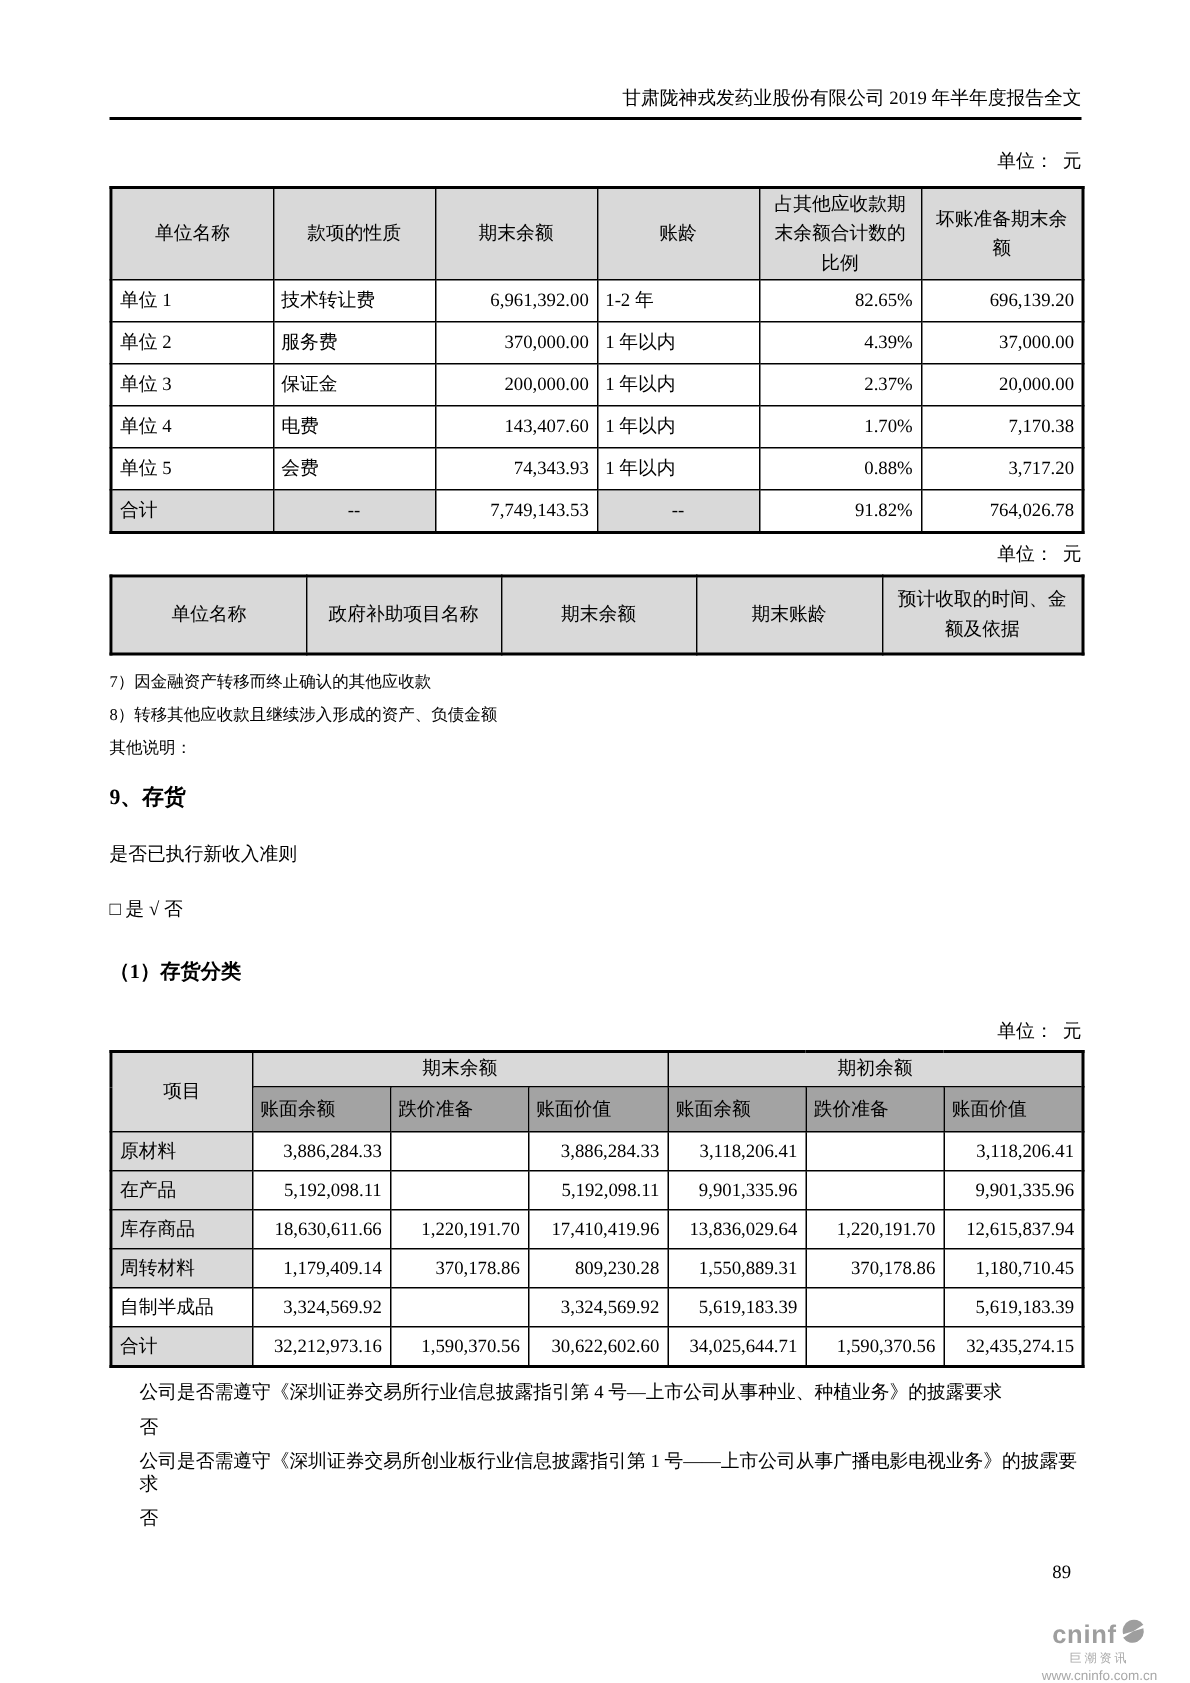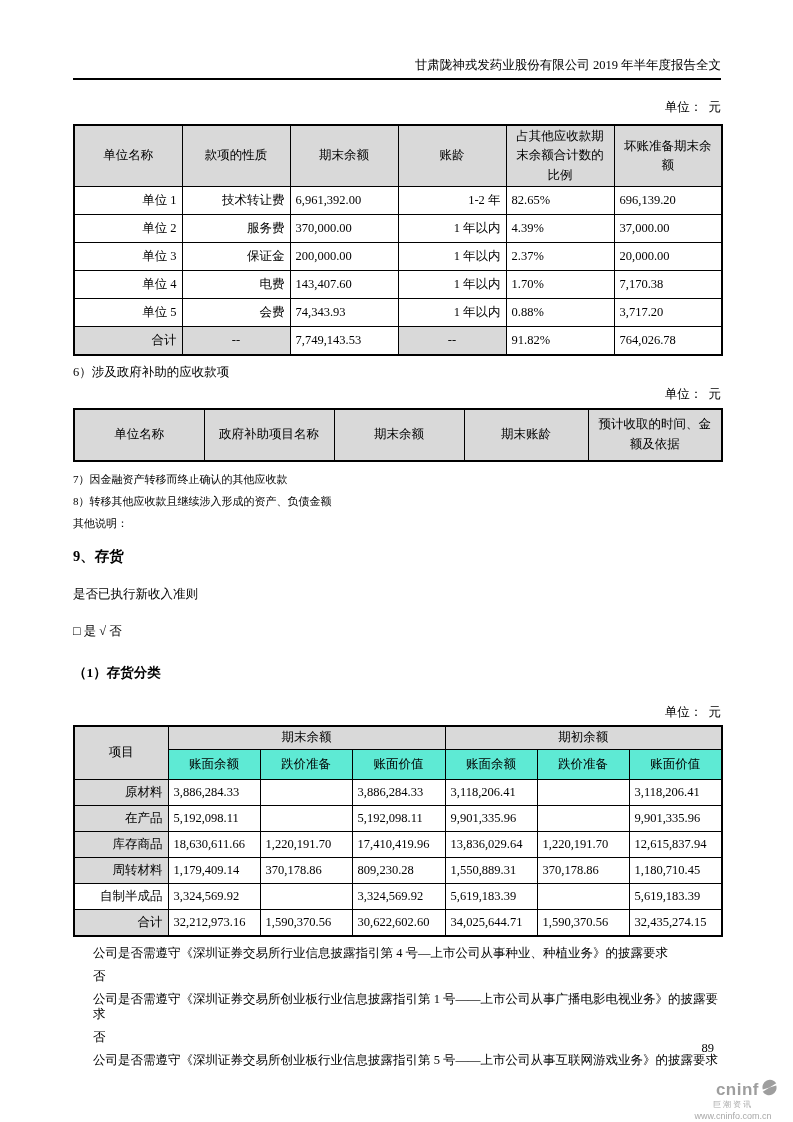--- a/index.html
+++ b/index.html
@@ -25,51 +25,51 @@
   table {
     border-collapse:collapse;
     table-layout:fixed;
     width:648px;
     font-size:12.5px;
     border:2px solid #000;
   }
   th,td { border:1px solid #000; padding:1px 5px; font-weight:normal; overflow:hidden; }
   .gray { background:#d9d9d9; }
   .c { text-align:center; }
-  .l { text-align:right; }
-  .r { text-align:left;margin-left:40px; }
+  .l { text-align:left; }
+  .r { text-align:right;margin-left:40px; }
 
   .t1 { margin-top:8px; }
   .t1 thead th { height:46px; text-align:center; background:#d9d9d9; line-height:1.55; }
   .t1 tbody td { height:28px; }
 
   .p6 { margin-top:8px; font-size:12.5px; }
   .t2 { margin-top:5px; }
   .t2 thead th { height:52px; text-align:center; background:#d9d9d9; line-height:1.55; }
 
   .para { font-size:11px; margin-top:7px; }
   .p7 { margin-top:10px; }
 
   .h9 { margin-top:16px; font-size:14.5px; font-weight:bold; }
   .q-line { margin-top:20px; font-size:12.5px; }
   .a-line { margin-top:20px; font-size:12.5px; white-space:pre; }
   .h-sub { margin-top:24px; font-size:13.5px; font-weight:bold; }
 
   .t3 { margin-top:4px; }
   .t3 .hrow1 th { height:24px; text-align:center; background:#d9d9d9; }
-  .t3 .hrow2 th { height:30px; text-align:center; background:#5eead4; }
+  .t3 .hrow2 th { height:30px; text-align:left; background:#a3a3a3; }
   .t3 tbody td { height:26px; }
 
   .disc { font-size:12.5px; margin-top:8px; line-height:15px;margin-left:20px; }
   .disc-first { margin-top:9px; }
 
   .page-number { position:absolute; top:1041px; right:79px; font-size:12.5px; }
 
   .cninfo { position:absolute; top:1078px; right:14px; width:92px; text-align:center; color:#9e9e9e; font-family:"Liberation Sans","DejaVu Sans",sans-serif; }
-  .logo-row { display:flex; align-items:center; justify-content:flex-end; gap:1px; }
+  .logo-row { display:flex; align-items:center; justify-content:center; gap:1px; }
   .logo-name { font-weight:bold; font-size:17px; letter-spacing:0.5px; color:#9e9e9e; }
   .logo-caption { font-size:8px; letter-spacing:2px; color:#a8a8a8; margin-top:-2px; }
   .logo-url { font-size:9px; color:#a8a8a8; margin-top:1px; }
 </style>
 </head>
 <body>
 
 <div class="page">
   <div class="content">
 
@@ -142,21 +142,20 @@
           <td class="l gray">合计</td>
           <td class="c gray">--</td>
           <td class="r">7,749,143.53</td>
           <td class="c gray">--</td>
           <td class="r">91.82%</td>
           <td class="r">764,026.78</td>
         </tr>
       </tbody>
     </table>
 
-    <div class="p6">6）涉及政府补助的应收款项</div>
     <div class="unit-label unit-2">单位：  元</div>
 
     <table class="t2">
       <colgroup>
           <col style="width:130px">
           <col style="width:130px">
           <col style="width:130px">
           <col style="width:124px">
           <col style="width:134px">
         </colgroup>
@@ -262,21 +261,20 @@
           <td class="r">1,590,370.56</td>
           <td class="r">32,435,274.15</td>
         </tr>
       </tbody>
     </table>
 
     <div class="disc disc-first">公司是否需遵守《深圳证券交易所行业信息披露指引第 4 号—上市公司从事种业、种植业务》的披露要求</div>
     <div class="disc">否</div>
     <div class="disc">公司是否需遵守《深圳证券交易所创业板行业信息披露指引第 1 号——上市公司从事广播电影电视业务》的披露要求</div>
     <div class="disc">否</div>
-    <div class="disc">公司是否需遵守《深圳证券交易所创业板行业信息披露指引第 5 号——上市公司从事互联网游戏业务》的披露要求</div>
 
   </div>
 
   <div class="page-number">89</div>
 
   <div class="cninfo">
     <div class="logo-row">
       <span class="logo-name">cninf</span>
       <span>
         <svg width="19" height="19" viewBox="0 0 24 24">

